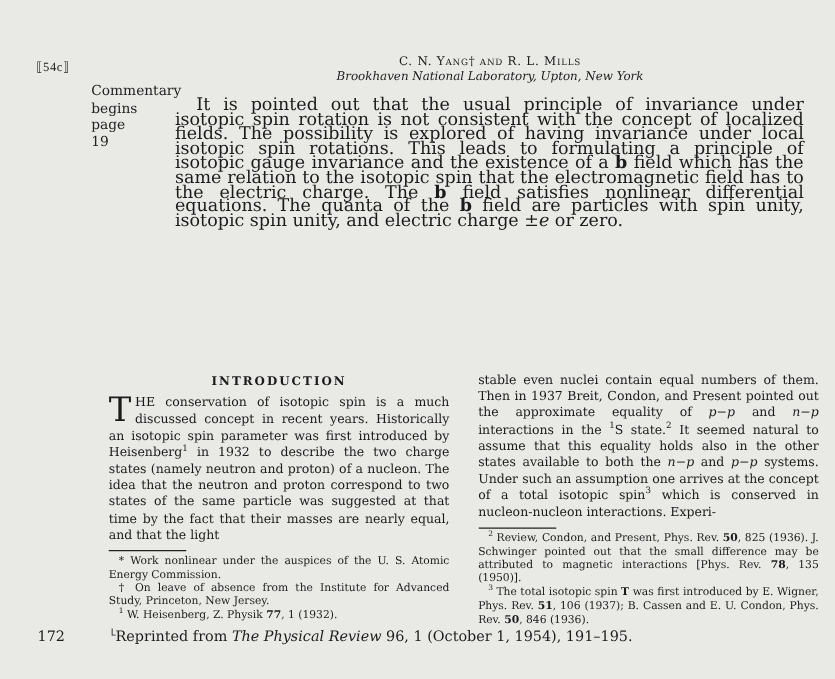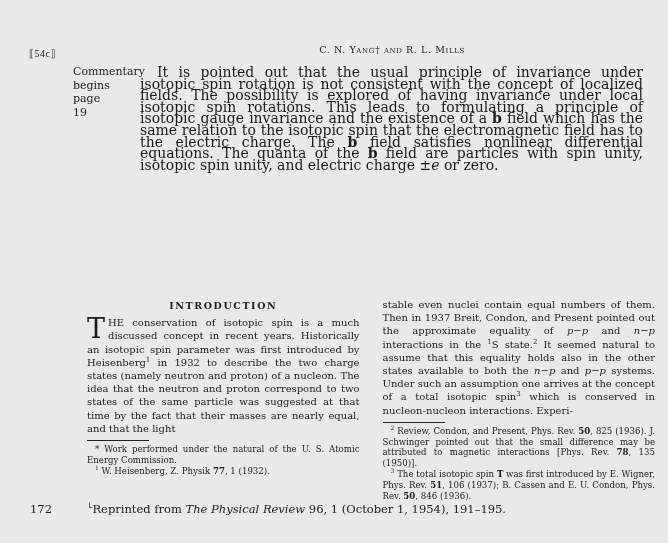--- a/index.html
+++ b/index.html
@@ -36,32 +36,34 @@
 <div class="margin-block">
   <div class="marker">⟦54c⟧</div>
   <div class="margin-note">Commentary
 begins
 page 19</div>
 </div>
 
 <div class="content">
   <div class="header">
     <div class="authors">C. N. Yang† and R. L. Mills</div>
+    <div class="affil">Brookhaven National Laboratory, Upton, New York</div>
   </div>
   <div class="abstract"><span>It is pointed out that the usual principle of invariance under isotopic spin rotation is not consistent with the concept of localized fields. The possibility is explored of having invariance under local isotopic spin rotations. This leads to formulating a principle of isotopic gauge invariance and the existence of a </span><span style="font-weight: bold;">b</span><span> field which has the same relation to the isotopic spin that the electromagnetic field has to the electric charge. The </span><span style="font-weight: bold;">b</span><span> field satisfies nonlinear differential equations. The quanta of the </span><span style="font-weight: bold;">b</span><span> field are particles with spin unity, isotopic spin unity, and electric charge ±</span><span style="font-style: italic;">e</span><span> or zero.</span></div>
 </div>
 
 <div class="columns">
   <div class="col">
     <div class="sec-heading">INTRODUCTION</div>
     <div>
       <span class="dropcap">T</span><span><span>HE conservation of isotopic spin is a much discussed concept in recent years. Historically an isotopic spin parameter was first introduced by Heisenberg</span><sup>1</sup><span> in 1932 to describe the two charge states (namely neutron and proton) of a nucleon. The idea that the neutron and proton correspond to two states of the same particle was suggested at that time by the fact that their masses are nearly equal, and that the light</span></span>
     </div>
     <hr class="fn-rule">
-    <p class="footnote"><span>* Work performed under the natural of the U. S. Atomic Energy Commission.</span></p>
+    <p class="footnote"><span>* Work nonlinear under the auspices of the U. S. Atomic Energy Commission.</span></p>
+    <p class="footnote"><span>† On leave of absence from the Institute for Advanced Study, Princeton, New Jersey.</span></p>
     <p class="footnote"><sup>1</sup><span> W. Heisenberg, Z. Physik </span><span style="font-weight: bold;">77</span><span>, 1 (1932).</span></p>
   </div>
   <div class="col">
     <div><span>stable even nuclei contain equal numbers of them. Then in 1937 Breit, Condon, and Present pointed out the approximate equality of </span><span style="font-style: italic;">p</span><span>−</span><span style="font-style: italic;">p</span><span> and </span><span style="font-style: italic;">n</span><span>−</span><span style="font-style: italic;">p</span><span> interactions in the </span><sup>1</sup><span>S state.</span><sup>2</sup><span> It seemed natural to assume that this equality holds also in the other states available to both the </span><span style="font-style: italic;">n</span><span>−</span><span style="font-style: italic;">p</span><span> and </span><span style="font-style: italic;">p</span><span>−</span><span style="font-style: italic;">p</span><span> systems. Under such an assumption one arrives at the concept of a total isotopic spin</span><sup>3</sup><span> which is conserved in nucleon-nucleon interactions. Experi-</span></div>
     <hr class="fn-rule">
     <p class="footnote"><sup>2</sup><span> Review, Condon, and Present, Phys. Rev. </span><span style="font-weight: bold;">50</span><span>, 825 (1936). J. Schwinger pointed out that the small difference may be attributed to magnetic interactions [Phys. Rev. </span><span style="font-weight: bold;">78</span><span>, 135 (1950)].</span></p>
     <p class="footnote"><sup>3</sup><span> The total isotopic spin </span><span style="font-weight: bold;">T</span><span> was first introduced by E. Wigner, Phys. Rev. </span><span style="font-weight: bold;">51</span><span>, 106 (1937); B. Cassen and E. U. Condon, Phys. Rev. </span><span style="font-weight: bold;">50</span><span>, 846 (1936).</span></p>
   </div>
 </div>
 

